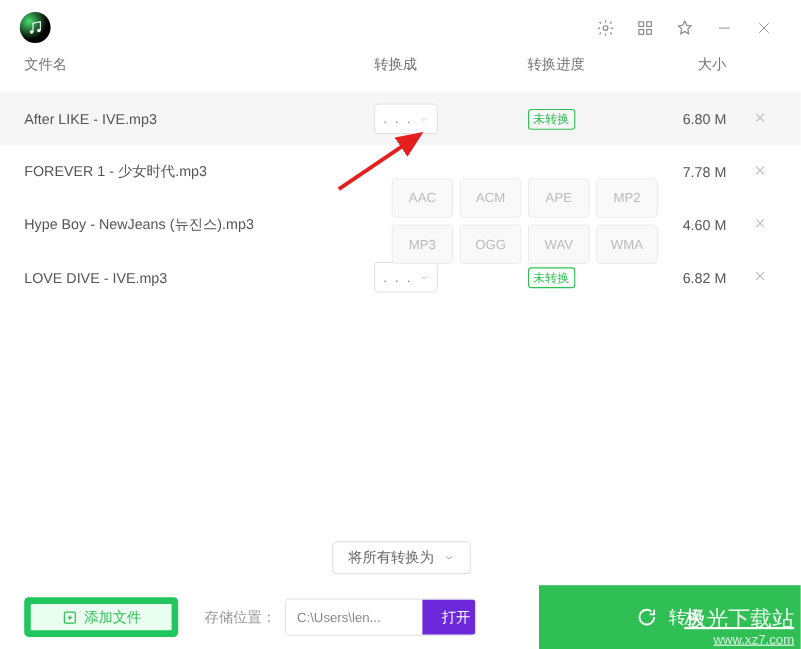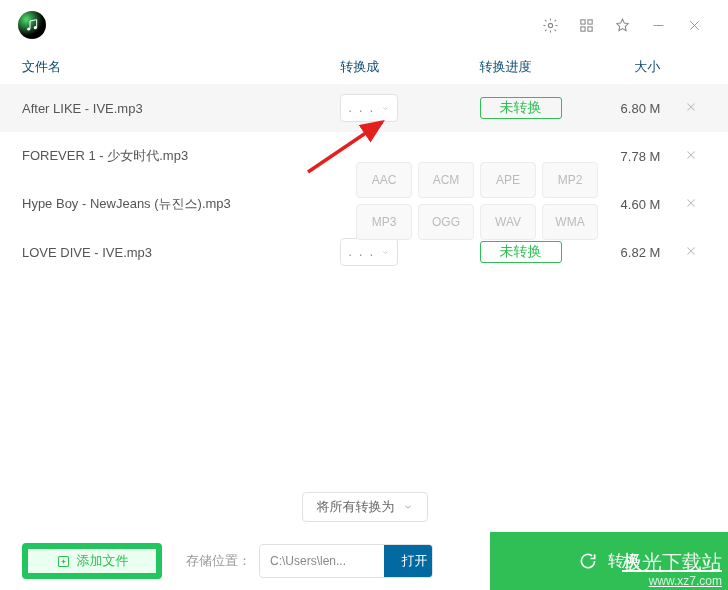--- a/index.html
+++ b/index.html
@@ -6,21 +6,21 @@
     body { font-family: "Microsoft YaHei", Arial, sans-serif; font-size: 13px; color: #666; background: #fff; width: 728px; height: 590px; overflow: hidden; position: relative; }
 
     .titlebar { height: 50px; display: flex; align-items: center; padding: 0 18px; }
     .logo { width: 28px; height: 28px; border-radius: 50%; background: radial-gradient(circle at 30% 30%, #4ae06c, #000 60%); display: flex; align-items: center; justify-content: center; }
     .logo svg { width: 16px; height: 16px; }
     .titlebar-spacer { flex: 1; }
     .titlebar-icon { width: 32px; height: 32px; display: flex; align-items: center; justify-content: center; cursor: pointer; color: #888; margin-left: 4px; }
     .titlebar-icon svg { width: 17px; height: 17px; stroke: #888; fill: none; stroke-width: 1.5; }
     .titlebar-icon.close svg, .titlebar-icon.min svg { stroke-width: 1.2; }
 
-    .header-row { display: flex; align-items: center; padding: 0 30px 0 22px; height: 34px; color: #0c4a6e; font-size: 13px; }
+    .header-row { display: flex; padding: 0 30px 0 22px; height: 34px; color: #737373; font-size: 13px; }
     .col-name { width: 338px; }
     .col-convert { width: 148px; }
     .col-progress { width: 116px; }
     .col-size { width: 76px; text-align: right; }
     .col-close { width: 40px; }
 
     .row { display: flex; align-items: center; padding: 0 30px 0 22px; height: 48px; color: #555; position: relative; }
     .row.highlight { background: #f6f6f6; }
     .row .cell-name { width: 338px; white-space: nowrap; overflow: hidden; }
     .row .cell-convert { width: 148px; display: flex; align-items: center; }
@@ -28,35 +28,35 @@
     .row .cell-size { width: 76px; text-align: right; }
     .row .cell-close { width: 40px; display: flex; justify-content: flex-end; align-items: center; }
 
     .dropdown-btn { width: 58px; height: 28px; border: 1px solid #e2e2e2; border-radius: 4px; background: #fff; display: flex; align-items: center; justify-content: center; gap: 6px; cursor: pointer; color: #888; font-size: 12px; }
     .dropdown-btn .dots { letter-spacing: 2px; }
     .dropdown-btn .chev { width: 9px; height: 9px; }
 
     .format-grid { position: absolute; left: 356px; top: 162px; display: grid; grid-template-columns: repeat(4, 56px); grid-template-rows: repeat(2, 36px); gap: 6px; z-index: 5; }
     .format-btn { border: 1px solid #ececec; background: #f9f9f9; border-radius: 4px; display: flex; align-items: center; justify-content: center; font-size: 12px; color: #bbb; cursor: pointer; }
 
-    .badge { display: inline-block; border: 1px solid #2fbf55; color: #2fbf55; font-size: 14px; padding: 1px 19px; border-radius: 3px; }
+    .badge { display: inline-block; border: 1px solid #2fbf55; color: #2fbf55; font-size: 11px; padding: 1px 4px; border-radius: 3px; }
 
     .close-x { cursor: pointer; color: #bbb; }
     .close-x svg { width: 14px; height: 14px; stroke: #bbb; stroke-width: 1.8; fill: none; }
 
     .convert-all-bar { position: absolute; left: 1px; right: 0; bottom: 68px; display: flex; justify-content: center; align-items: center; }
     .convert-all-btn { border: 1px solid #e0e0e0; background: #fff; border-radius: 4px; height: 30px; padding: 0 14px; display: flex; align-items: center; gap: 8px; font-size: 13px; color: #666; cursor: pointer; }
 
     .bottom-bar { position: absolute; left: 0; right: 0; bottom: 0; height: 58px; display: flex; align-items: center; padding-left: 22px; }
     .add-btn { width: 140px; height: 36px; border: 6px solid #22c55e; background: #eafff0; color: #2fbf55; border-radius: 4px; display: flex; align-items: center; justify-content: center; gap: 6px; font-size: 13px; cursor: pointer; }
     .add-btn svg { width: 15px; height: 15px; stroke: #2fbf55; fill: none; stroke-width: 1.8; }
     .save-label { margin-left: 24px; color: #999; font-size: 13px; }
     .path-box { margin-left: 8px; display: flex; align-items: center; border: 1px solid #e0e0e0; border-radius: 4px; overflow: hidden; }
     .path-input { border: none; width: 124px; height: 30px; padding: 0 10px; font-size: 12px; color: #888; outline: none; }
-    .open-btn { width: 48px; height: 32px; background: #0369a1; color: #fff; font-size: 13px; display: flex; align-items: center; justify-content: center; cursor: pointer; padding-left: 13px; }
+    .open-btn { width: 48px; height: 32px; background: #6d28d9; color: #fff; font-size: 13px; display: flex; align-items: center; justify-content: center; cursor: pointer; padding-left: 13px; }
     .bottom-spacer { flex: 1; }
     .convert-big { height: 58px; width: 238px; background: #2fbf55; display: flex; align-items: center; justify-content: center; gap: 10px; color: #fff; font-size: 16px; cursor: pointer; position: relative; }
     .convert-big svg { width: 20px; height: 20px; stroke: #fff; fill: none; stroke-width: 2; }
     .watermark { position: absolute; right: 6px; bottom: 2px; display: flex; flex-direction: column; align-items: flex-end; white-space: nowrap; pointer-events: none; text-decoration: underline; }
     .watermark .wm-line1 { color: rgba(255,255,255,0.9); font-size: 20px; font-weight: 500; }
     .watermark .wm-line2 { color: rgba(255,255,255,0.8); font-size: 12px; margin-top: -2px; }
 
     .arrow { position: absolute; left: 302px; top: 108px; z-index: 6; pointer-events: none; }
   </style>
 </head>

